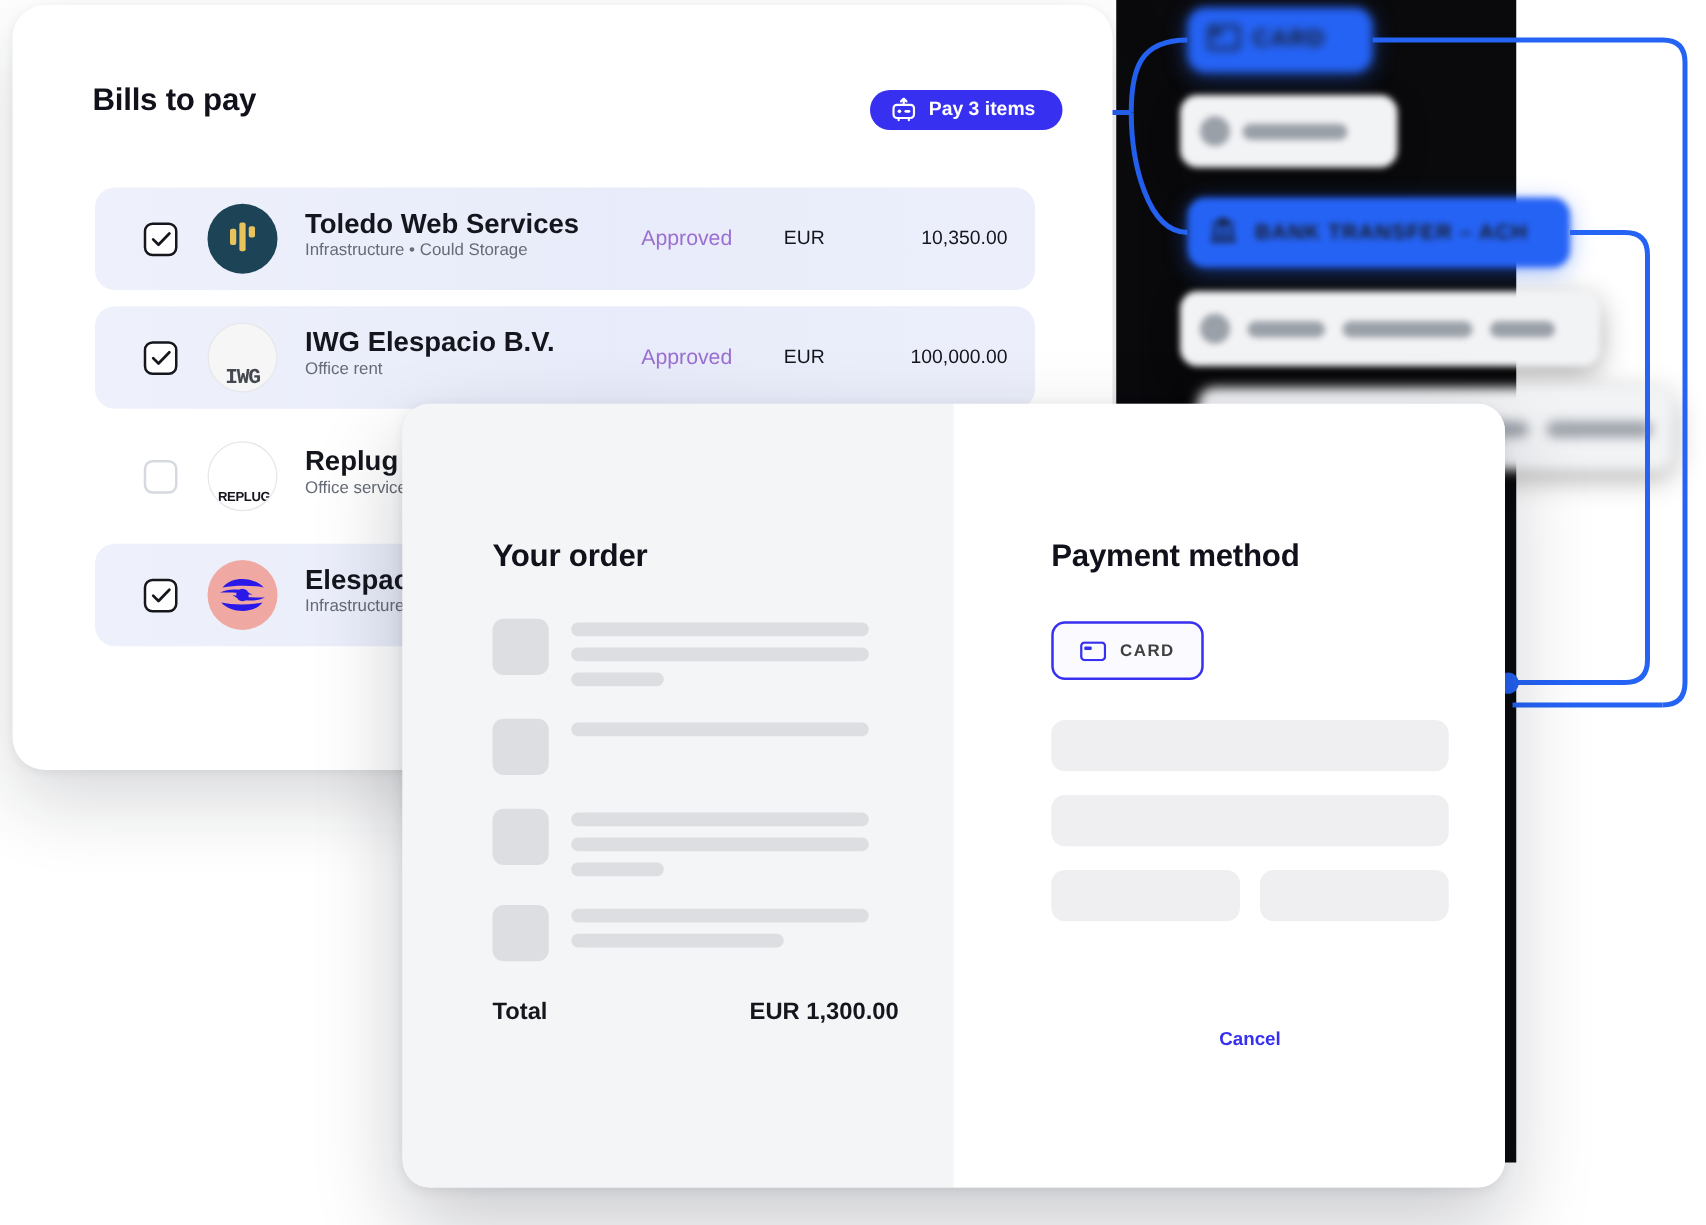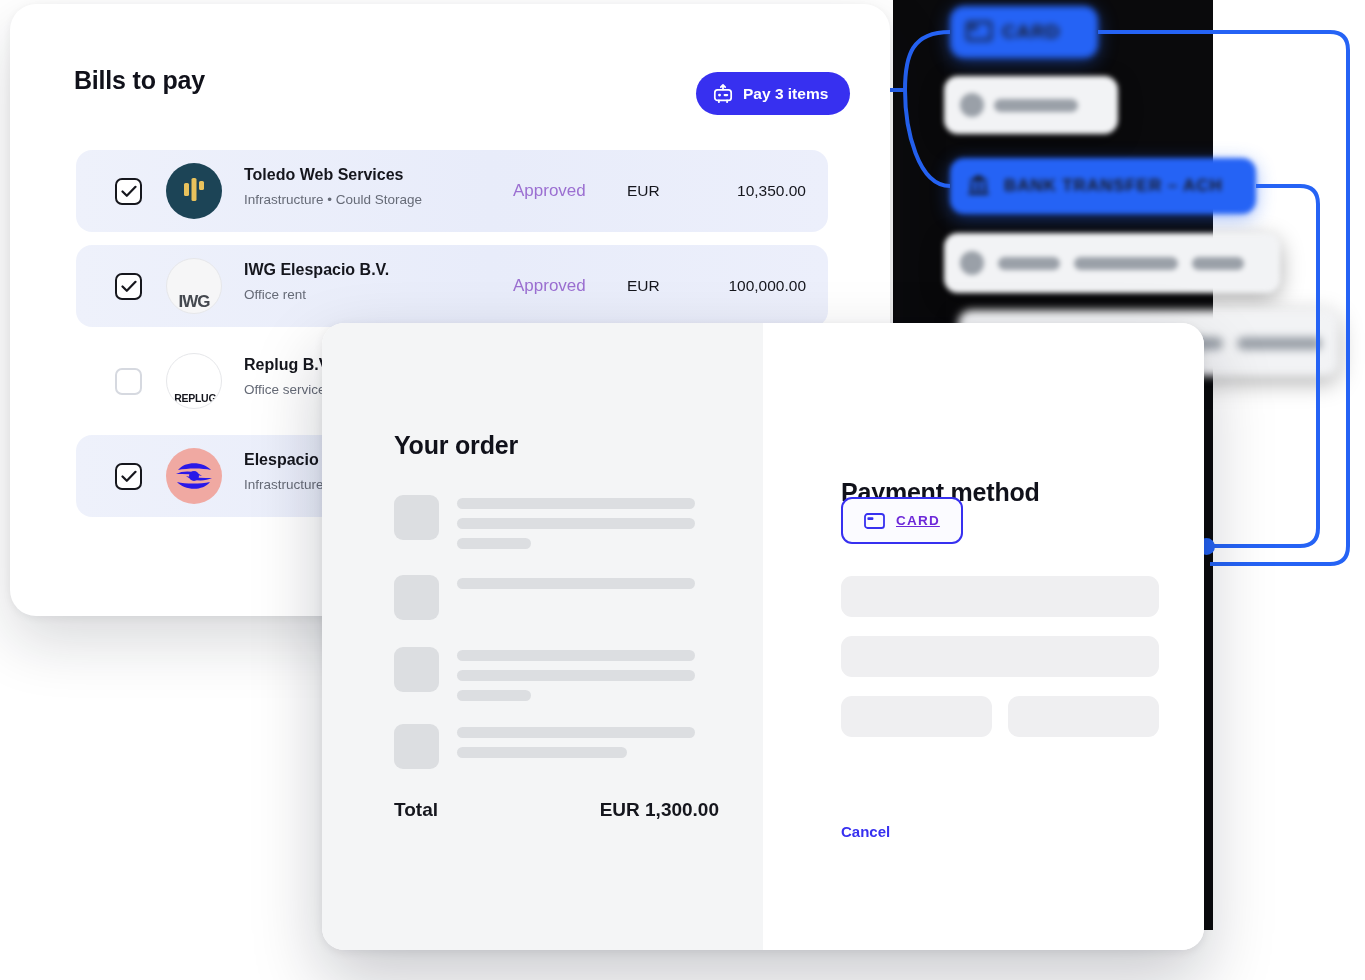--- a/index.html
+++ b/index.html
@@ -59,21 +59,21 @@
     border-radius: 26px;
     box-shadow: 0 26px 60px rgba(16,24,40,.16), 0 2px 8px rgba(16,24,40,.06);
     overflow: hidden;
   }
   .bills-title {
     position: absolute; left: 64px; top: 62px;
     font-size: 25px; font-weight: 700; color: #10111a; letter-spacing: -0.2px;
   }
   .pay-items-btn {
     position: absolute; left: 686px; top: 68px;
-    height: 43px; padding: 0 22px 0 16px;
+    height: 32px; padding: 0 22px 0 16px;
     display: flex; align-items: center; gap: 9px;
     background: #3730f0; color: #fff;
     border: none; border-radius: 22px;
     font-size: 15.5px; font-weight: 600;
     font-family: "Liberation Sans", sans-serif;
     cursor: pointer;
   }
 
   .bill-row {
     position: absolute; left: 66px;
@@ -96,21 +96,21 @@
   .cb svg { display: block; }
 
   .avatar {
     position: absolute; left: 90px;
     width: 56px; height: 56px; border-radius: 50%;
     display: flex; align-items: center; justify-content: center;
     overflow: hidden;
   }
   .bill-name {
     position: absolute; left: 168px;
-    font-size: 16px; font-weight: 600; color: #15161d;
+    font-size: 22px; font-weight: 600; color: #15161d;
     top: 16px; white-space: nowrap;
   }
   .bill-sub {
     position: absolute; left: 168px; top: 42px;
     font-size: 13.5px; color: #666b77; white-space: nowrap;
   }
   .bill-status {
     position: absolute; left: 437px;
     font-size: 17px; font-weight: 500; color: #9b6fd1; white-space: nowrap;
   }
@@ -142,21 +142,21 @@
   .pay-pane {
     width: 441px; height: 100%;
     background: #ffffff;
     position: relative;
   }
   .pane-title {
     position: absolute; top: 108px;
     font-size: 25px; font-weight: 700; color: #10111a; letter-spacing: -0.2px;
   }
   .order-pane .pane-title { left: 72px; }
-  .pay-pane .pane-title { left: 78px; margin-top: 47px; }
+  .pay-pane .pane-title { left: 78px; }
 
   
   .sk-row { position: absolute; display: flex; gap: 18px; }
   .sk-box { width: 45px; height: 45px; border-radius: 9px; background: #dcdee1; flex: 0 0 auto; }
   .sk-lines { display: flex; flex-direction: column; gap: 9px; padding-top: 3px; }
   .sk-line { height: 11px; border-radius: 6px; background: #dcdee1; }
 
   .total-label {
     position: absolute; left: 72px; bottom: 129px;
     font-size: 19px; font-weight: 700; color: #15161d;
@@ -168,38 +168,38 @@
 
   .pm-row { position: absolute; left: 78px; top: 174px; display: flex; gap: 16px; }
   .pm-btn {
     height: 47px; padding: 0 21px;
     display: flex; align-items: center; gap: 11px;
     border-radius: 11px;
     font-size: 13.5px; font-weight: 700; letter-spacing: 0.09em;
     font-family: "Liberation Sans", sans-serif;
     cursor: pointer; white-space: nowrap;
   }
-  .pm-btn.active { border: 2px solid #3730f0; background: #fbfbff; color: #6d28d9; text-decoration: underline; }
+  .pm-btn.active { border: 2px solid #3730f0; background: #fbfbff; color: #404040; }
   .pm-btn.idle { border: none; background: #eff0f1; color: #2b2d35; }
 
   .field { position: absolute; background: #efeff1; border-radius: 11px; }
 
   .pay-btn {
     position: absolute; left: 78px; top: 449px;
     width: 318px; height: 40px;
     background: #3730f0; color: #fff;
     border: none; border-radius: 20px;
     display: flex; align-items: center; justify-content: center; gap: 9px;
     font-size: 15.5px; font-weight: 600;
     font-family: "Liberation Sans", sans-serif;
     cursor: pointer;
   }
   .cancel-btn {
     position: absolute; left: 78px; top: 500px;
-    width: 318px; text-align: left;
+    width: 318px; text-align: center;
     background: none; border: none;
     color: #3730f0; font-size: 15px; font-weight: 600;
     font-family: "Liberation Sans", sans-serif;
     cursor: pointer;
   }
   .dot-marker {
     position: absolute; width: 17px; height: 17px; border-radius: 50%;
     background: #2563f5;
   }
 </style>
@@ -309,21 +309,21 @@
       <div class="bill-amt">10,350.00</div>
     </div>
 
     <div class="bill-row selected" style="top:241px;">
       <div class="cb on">
         <svg width="16" height="13" viewBox="0 0 16 13">
             <path d="M1.5 6.5 L5.8 10.8 L14.5 1.8" fill="none" stroke="#16171d" stroke-width="2.2" stroke-linecap="round" stroke-linejoin="round"></path>
           </svg>
       </div>
       <div class="avatar" style="background:#f6f6f7; border:1px solid #e6e7ea;">
-        <span style="font-size:17px; font-weight:700; color:#44484f; letter-spacing:-1px; font-family:Liberation Sans, sans-serif;margin-top:32px;">IWG</span>
+        <span style="font-size:17px; font-weight:700; color:#44484f; letter-spacing:-1px; font-family:Liberation Mono, monospace;margin-top:32px;">IWG</span>
       </div>
       <div class="bill-name">IWG Elespacio B.V.</div>
       <div class="bill-sub">Office rent</div>
       <div class="bill-status">Approved</div>
       <div class="bill-cur">EUR</div>
       <div class="bill-amt">100,000.00</div>
     </div>
 
     <div class="bill-row unselected" style="top:336px;">
       <div class="cb off"></div>

